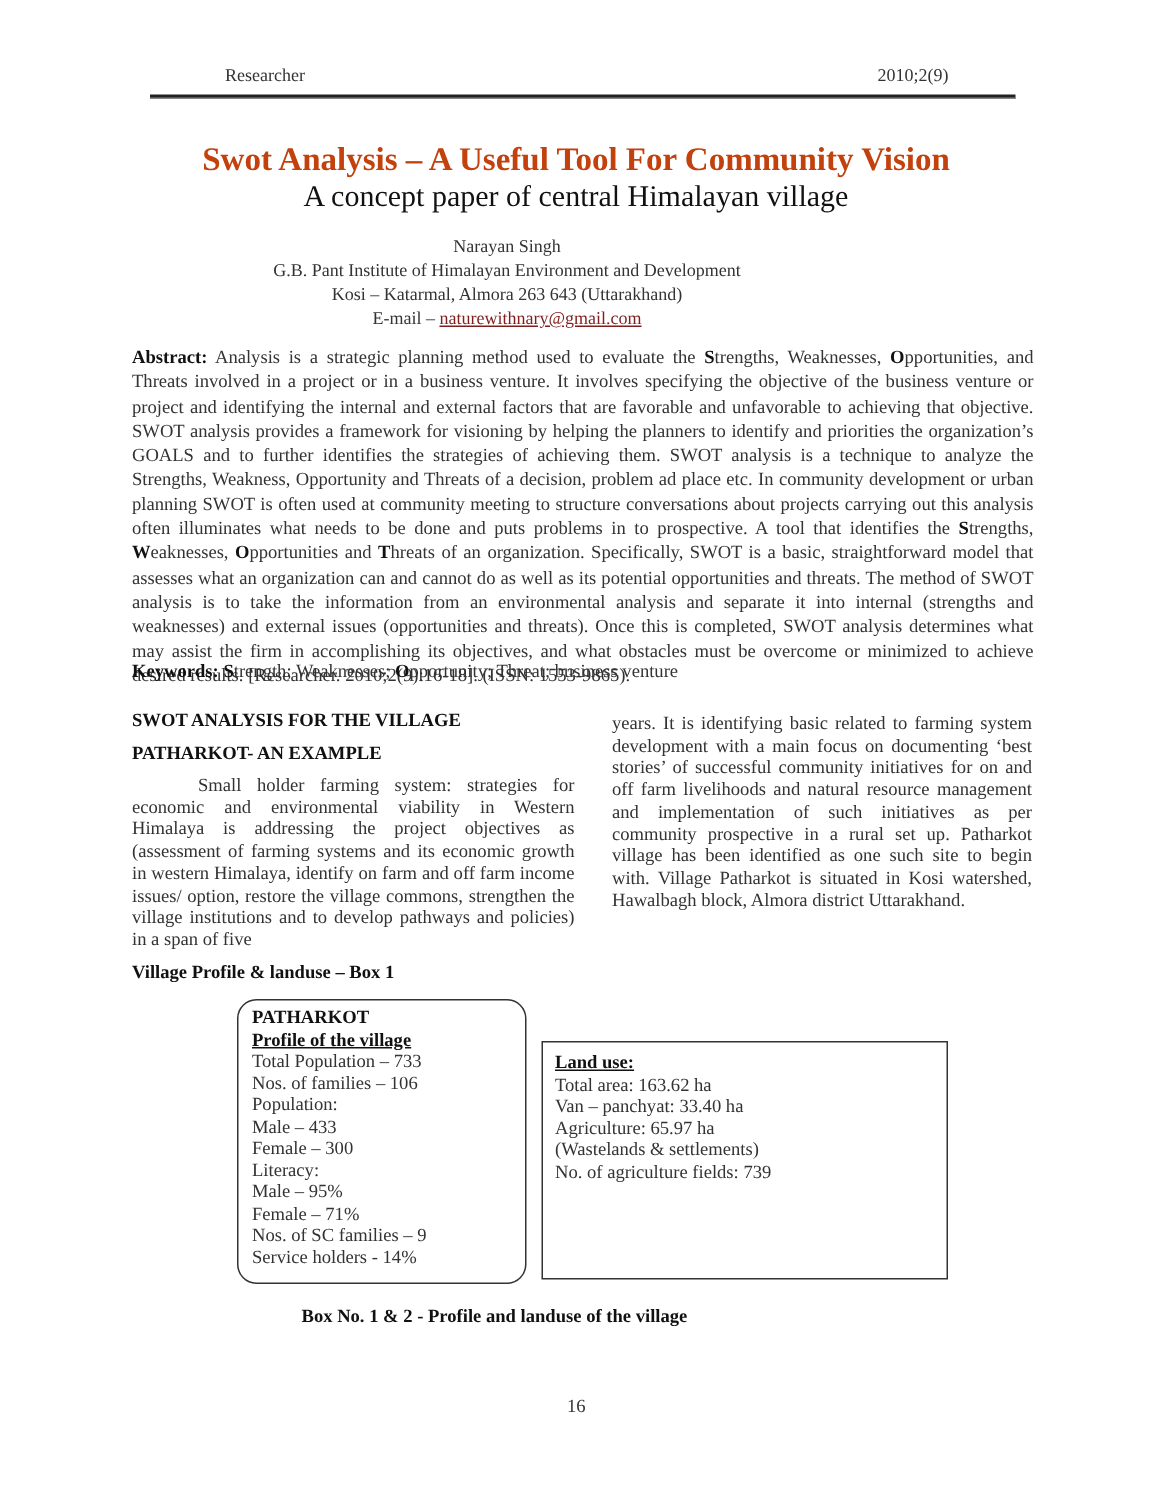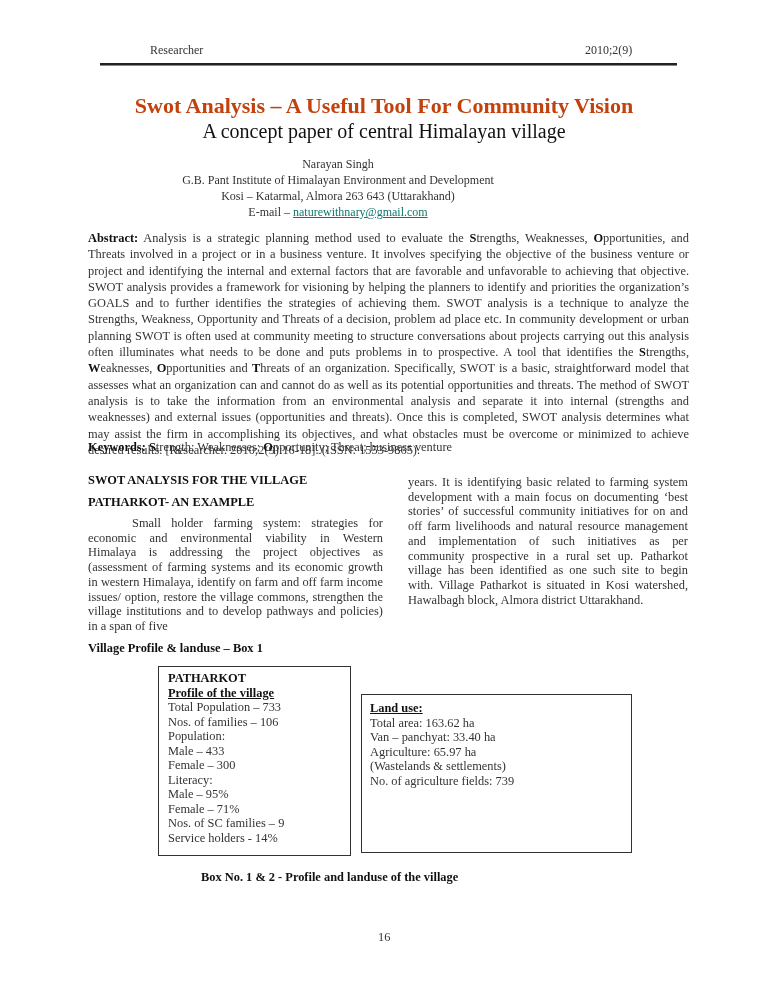--- a/index.html
+++ b/index.html
@@ -4,21 +4,21 @@
 <style>
   html, body { margin: 0; padding: 0; background: #ffffff; }
   body { width: 768px; height: 994px; position: relative; overflow: hidden;
          font-family: "Liberation Serif", serif; color: #222; }
   .abs { position: absolute; }
   .hdr { top: 43px; font-size: 12px; color: #333; }
   .hdr-rule { position: absolute; left: 100px; top: 63px; width: 577px; height: 2px; background: #222; border-bottom: 1px solid #888; }
   .title { left: 0; width: 768px; text-align: center; top: 93px; font-size: 22px; font-weight: bold; color: #c2410c; }
   .subtitle { left: 0; width: 768px; text-align: center; top: 120px; font-size: 20px; color: #111; }
   .center { left: 0; width: 676px; text-align: center; font-size: 12px; line-height: 17px; color: #333; }
-  .link { color: #0f766e; text-decoration: underline; }
+  .link { color: #7f1d1d; text-decoration: underline; }
   .para { left: 88px; width: 601px; font-size: 12.4px; line-height: 16.3px; text-align: justify; color: #333; }
   .col { font-size: 12.4px; line-height: 14.7px; text-align: justify; color: #333; }
   .bold { font-weight: bold; color: #111; }
   .box { border: 1.5px solid #333; box-sizing: border-box; font-size: 12.4px; line-height: 14.5px; color: #333; }
   .box .u { text-decoration: underline; font-weight: bold; color: #111; }
 </style>
 </head>
 <body>
 
 <div class="abs hdr" style="left:150px;">Researcher</div>
@@ -44,21 +44,21 @@
 </div>
 
 <div class="abs bold" style="left:88px; top:473px; font-size:12.4px;">SWOT ANALYSIS FOR THE VILLAGE</div>
 <div class="abs bold" style="left:88px; top:495px; font-size:12.4px;">PATHARKOT- AN EXAMPLE</div>
 <div class="abs col" style="left:88px; top:516px; width:295px; text-indent:44px;">Small holder farming system: strategies for economic and environmental viability in Western Himalaya is addressing the project objectives as (assessment of farming systems and its economic growth in western Himalaya, identify on farm and off farm income issues/ option, restore the village commons, strengthen the village institutions and to develop pathways and policies) in a span of five</div>
 
 <div class="abs col" style="left:408px; top:475px; width:280px;">years. It is identifying basic related to farming system development with a main focus on documenting ‘best stories’ of successful community initiatives for on and off farm livelihoods and natural resource management and implementation of such initiatives as per community prospective in a rural set up. Patharkot village has been identified as one such site to begin with. Village Patharkot is situated in Kosi watershed, Hawalbagh block, Almora district Uttarakhand.</div>
 
 <div class="abs bold" style="left:88px; top:641px; font-size:12.4px;">Village Profile &amp; landuse – Box 1</div>
 
-<div class="abs box" style="left:158px; top:666px; width:193px; height:190px; padding:4px 0 0 9px;">
+<div class="abs box" style="left:158px; top:666px; width:193px; height:190px; padding:4px 0 0 9px;border-radius:13px;">
   <div class="bold">PATHARKOT</div>
   <div class="u">Profile of the village</div>
   <div>Total Population – 733</div>
   <div>Nos. of families – 106</div>
   <div>Population:</div>
   <div>Male – 433</div>
   <div>Female – 300</div>
   <div>Literacy:</div>
   <div>Male – 95%</div>
   <div>Female – 71%</div>

